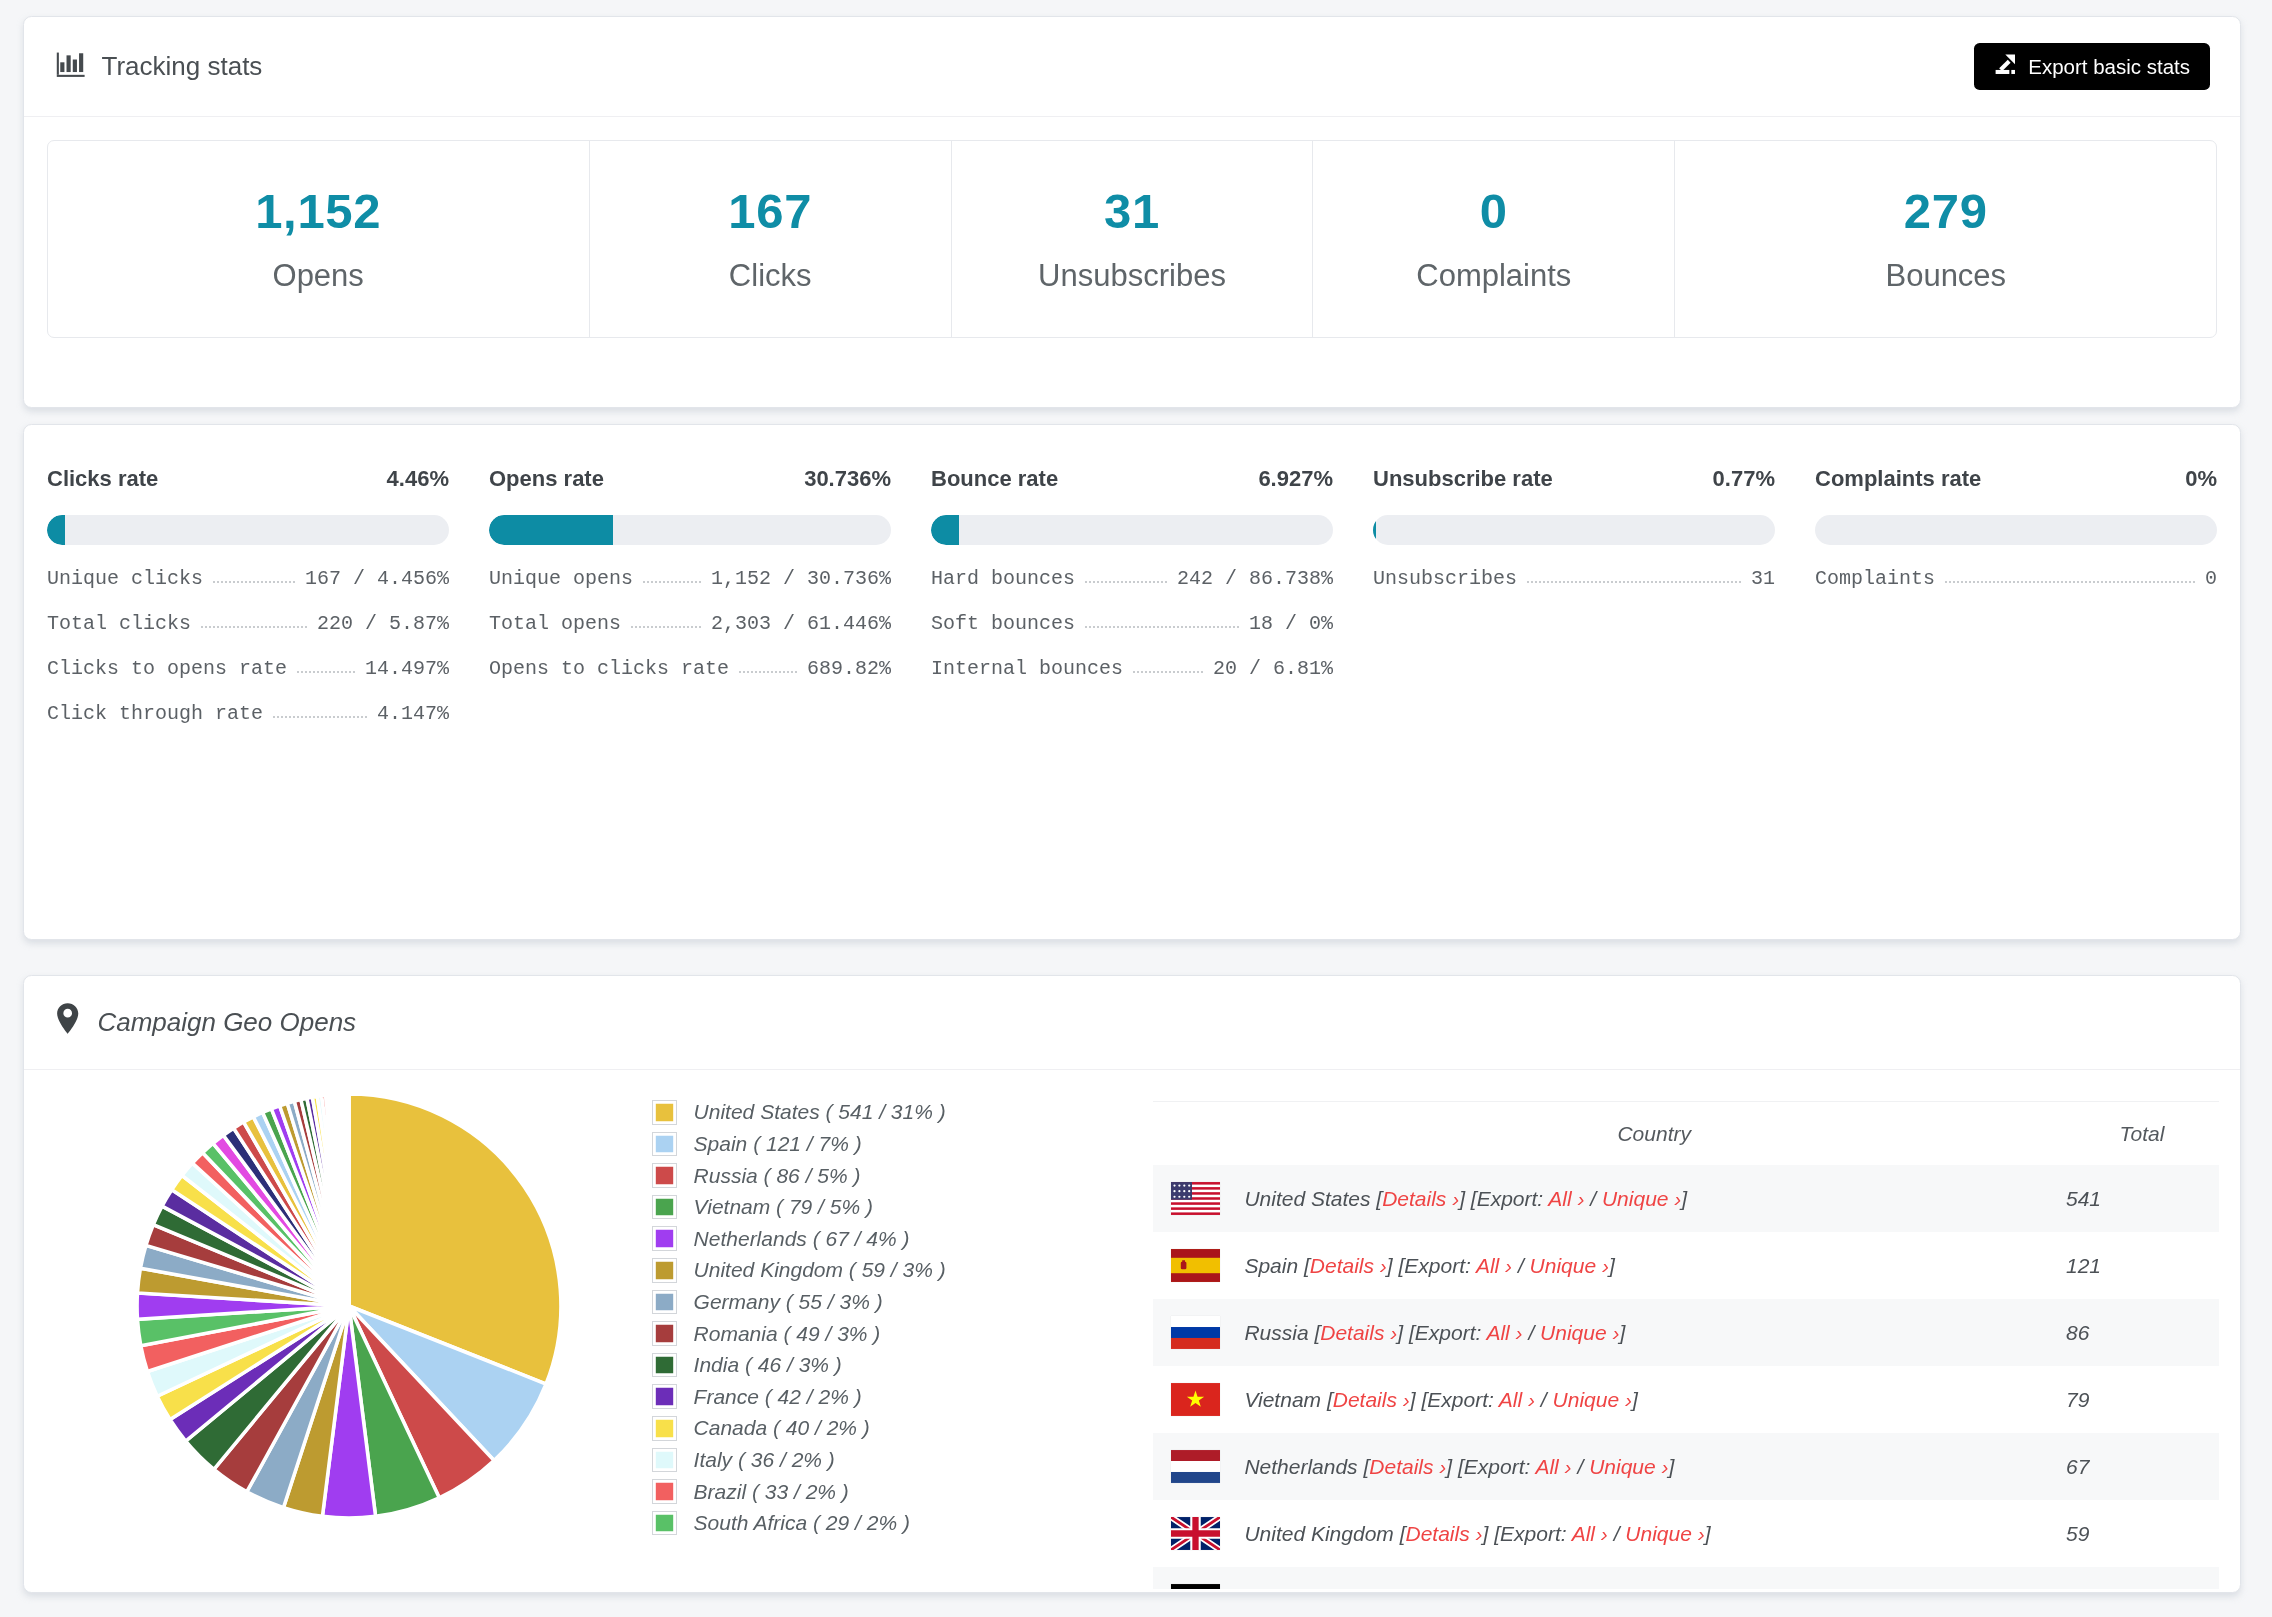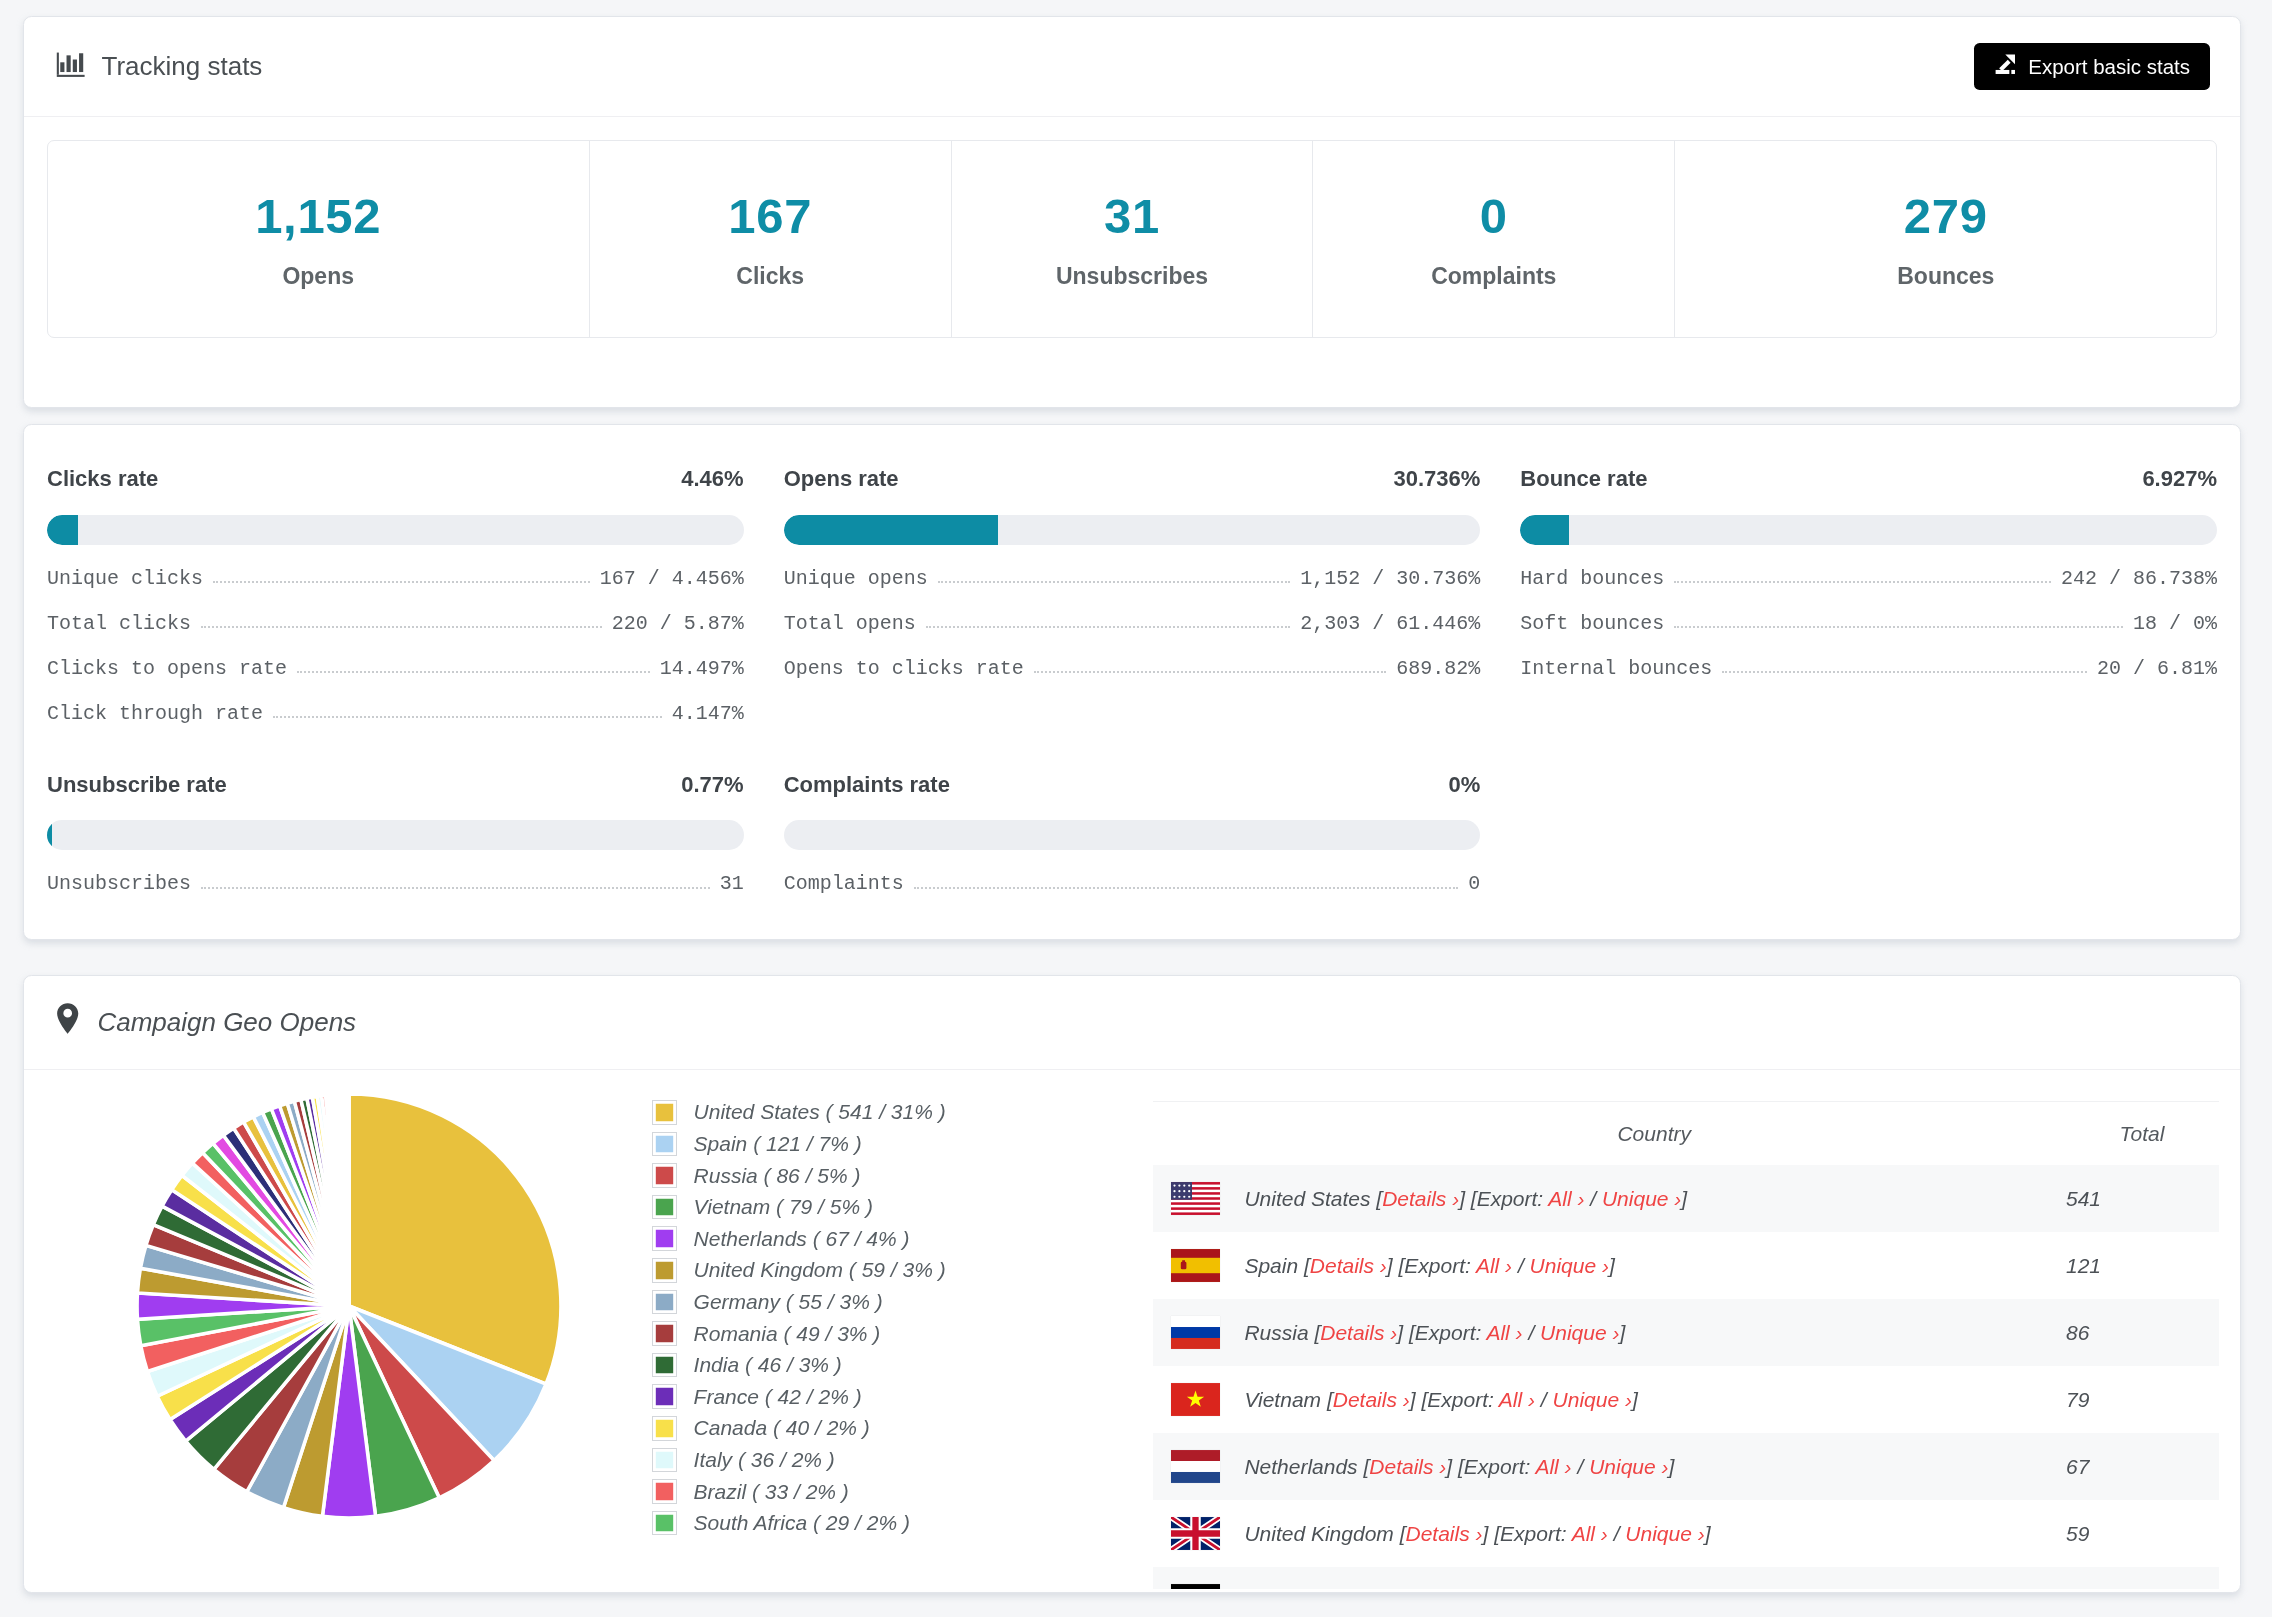--- a/index.html
+++ b/index.html
@@ -29,24 +29,24 @@
   }
 
   .stats-row{
     margin:22.6px 22.6px 0;height:198px;display:flex;
     border:1.4px solid #e7e9ed;border-radius:7px;box-sizing:border-box;
   }
   .stat-cell{flex:2;display:flex;flex-direction:column;align-items:center;justify-content:center;}
   .stat-cell.wide{flex:3;}
   .stat-cell + .stat-cell{border-left:1.4px solid #e7e9ed;}
   .stat-value{font-size:49px;font-weight:700;color:#0f8da6;letter-spacing:0.7px;}
-  .stat-label{font-size:23px;color:#5f6569;margin-top:19px;font-weight:bold;}
+  .stat-label{font-size:31px;color:#5f6569;margin-top:19px;}
 
   .rates-grid{
-    padding:41px 23px 0;display:grid;grid-template-columns:repeat(3,1fr);
+    padding:41px 23px 0;display:grid;grid-template-columns:repeat(5,1fr);
     column-gap:40px;row-gap:47px;
   }
   .rate-head{display:flex;justify-content:space-between;align-items:baseline;
     font-size:22px;font-weight:700;color:#3f4449;}
   .bar{margin-top:22.6px;height:30px;background:#eceef2;border-radius:15px;overflow:hidden;}
   .fill{height:100%;background:#0d8ca4;border-radius:15px 0 0 15px;}
   .rate-rows{margin-top:10px;font-family:Liberation Mono, monospace;}
   .rr{display:flex;align-items:flex-end;margin-top:22px;font-size:20px;color:#5c6166;}
   .rr .dots{flex:1;border-bottom:2.1px dotted #c9cccf;margin:0 10px 6.4px;}
   .rr .val{white-space:nowrap;}

